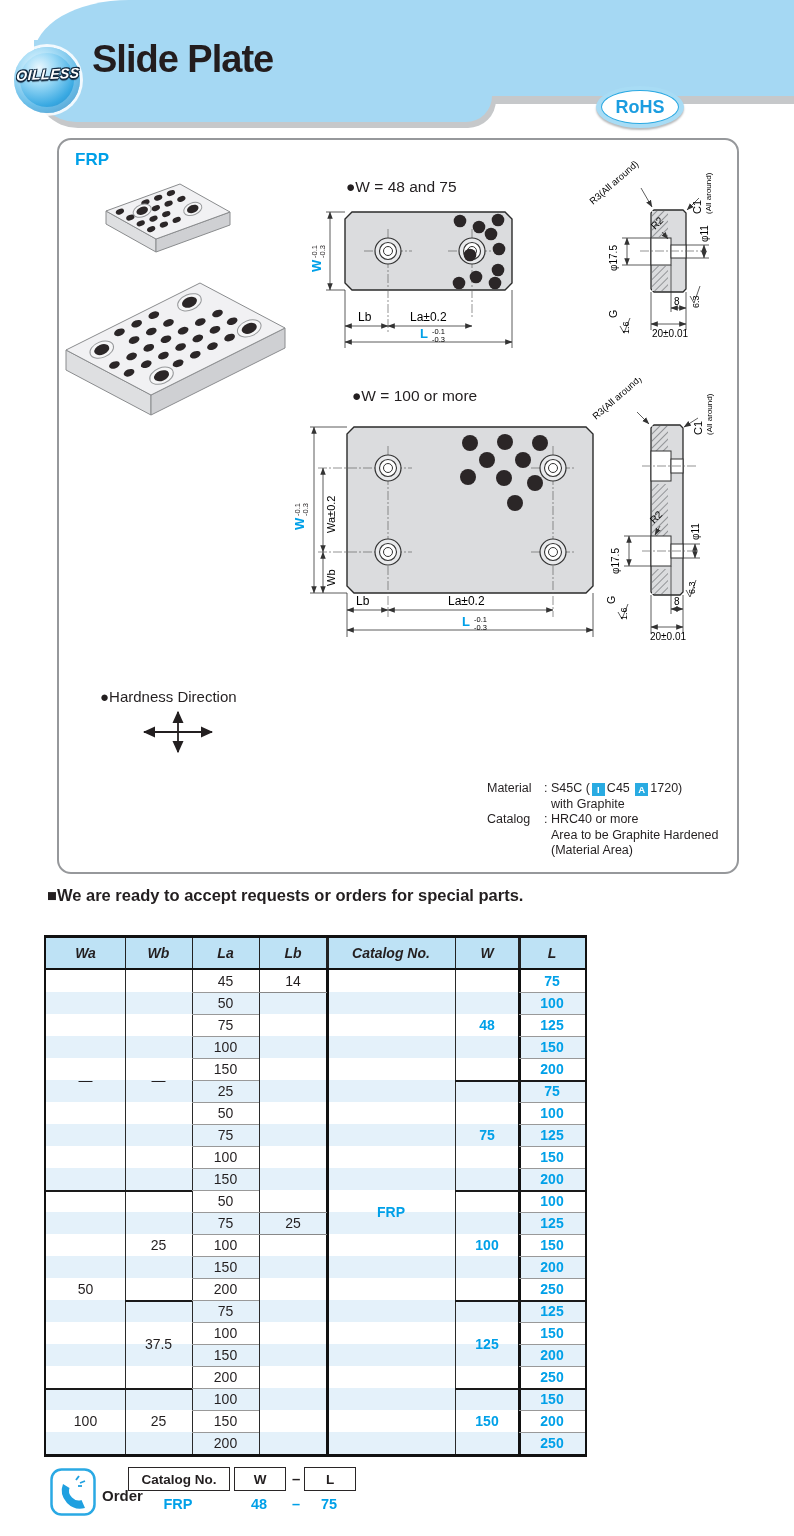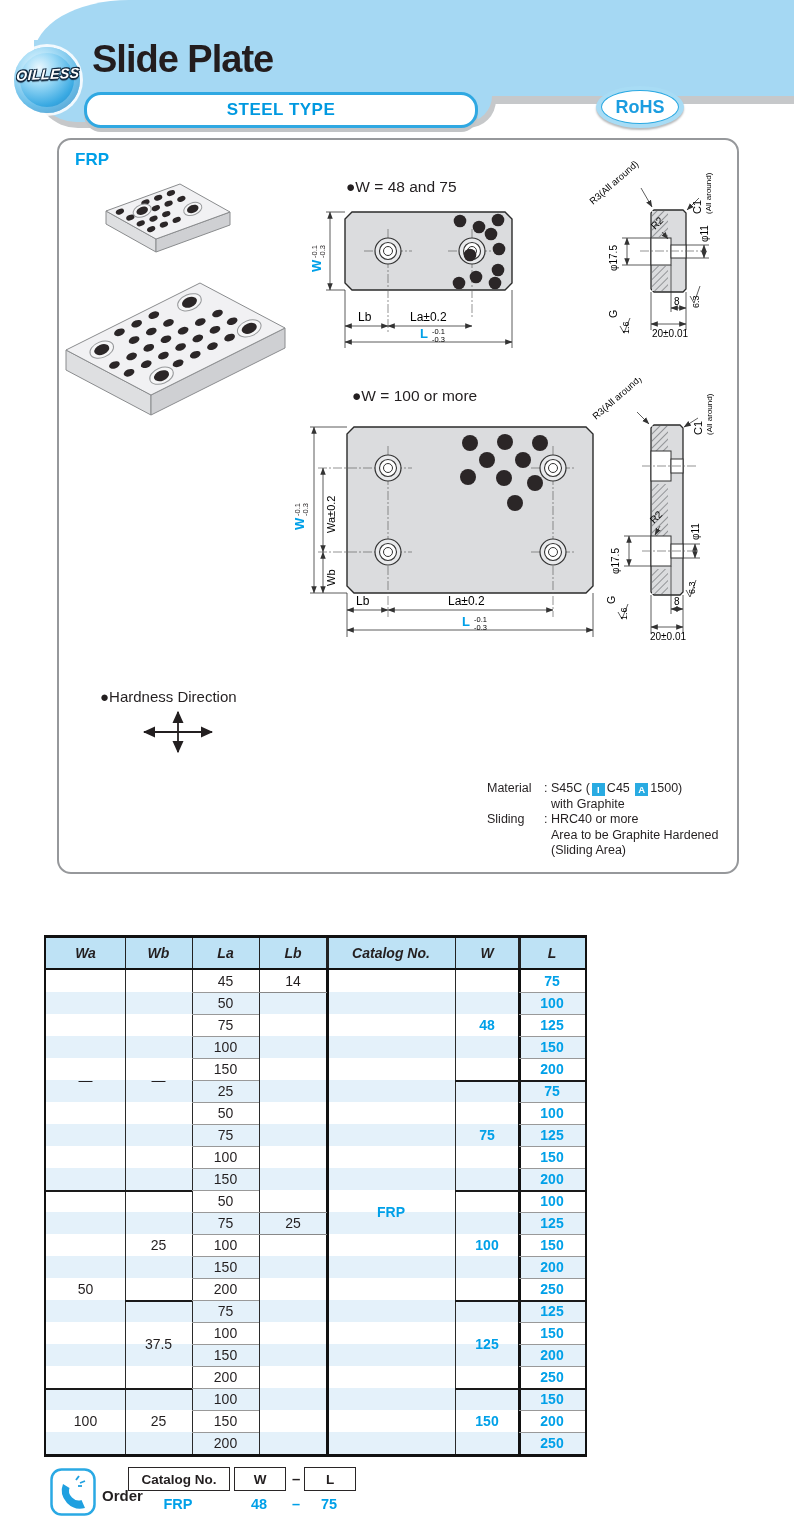--- a/index.html
+++ b/index.html
@@ -81,23 +81,20 @@
     </defs>
   </svg>
 
   <div class="abs band-shadow-right"></div>
   <div class="abs band-lobe-shadow"></div>
   <div class="abs band-lobe"></div>
   <div class="abs band-main"></div>
   <div class="abs logo-circle"></div>
   <div class="abs logo-text">OILLESS</div>
   <div class="abs title">Slide Plate</div>
-  <div class="abs type-pill">
-    <span>STEEL TYPE</span>
-  </div>
   <div class="abs rohs">
     <div class="rohs-inner">RoHS</div>
   </div>
 
   <div class="abs panel"></div>
   <div class="abs frp-label">FRP</div>
 
   <svg id="plates3d" class="abs" style="left:60px;top:165px" width="248" height="268" viewBox="0 0 248 268">
       <polygon points="46,46 46,59 96,87 96,74" fill="#dedfe1" stroke="#8a8c8e" stroke-width="1"></polygon>
       <polygon points="96,74 96,87 170,60 170,47" fill="#cfd0d3" stroke="#8a8c8e" stroke-width="1"></polygon>
@@ -365,31 +362,32 @@
   <svg class="abs" style="left:138px;top:706px" width="80" height="50" viewBox="0 0 80 50">
     <g stroke="#231f20" stroke-width="1.8" fill="none">
       <line x1="6" y1="26" x2="74" y2="26" marker-start="url(#aBS)" marker-end="url(#aBE)"></line>
       <line x1="40" y1="6" x2="40" y2="46" marker-start="url(#aBS)" marker-end="url(#aBE)"></line>
     </g>
   </svg>
 
   <div class="abs material">
     <div class="mat-row">
       <span class="mat-label">Material</span>
-      <span><span>: S45C (</span><span class="std-badge">I</span><span>C45</span> <span class="std-badge">A</span><span>1500)</span></span>
+      <span><span>: S45C (</span><span class="std-badge">I</span><span>C45</span> <span class="std-badge">A</span><span>1720)</span></span>
     </div>
     <div class="mat-indent">with Graphite</div>
     <div class="mat-row">
-      <span class="mat-label">Sliding</span>
+      <span class="mat-label">Catalog</span>
       <span>: HRC40 or more</span>
     </div>
     <div class="mat-indent">Area to be Graphite Hardened</div>
-    <div class="mat-indent">(Sliding Area)</div>
+    <div class="mat-indent">(Material Area)</div>
   </div>
 
+  <div class="abs note">■We are ready to accept requests or orders for special parts.</div>
 
   <div class="abs tbl" id="spec-table">
     <div class="tbl-head" id="tbl-head" style="background: rgb(190, 226, 245); border-bottom: 2.5px solid rgb(17, 17, 17);">
         <div class="tcell " style="left: 0px; width: 79px; top: 6px; font-weight: bold;">Wa</div>
         <div class="tcell " style="left: 79px; width: 67px; top: 6px; font-weight: bold;">Wb</div>
         <div class="tcell " style="left: 146px; width: 67px; top: 6px; font-weight: bold;">La</div>
         <div class="tcell " style="left: 213px; width: 68px; top: 6px; font-weight: bold;">Lb</div>
         <div class="tcell " style="left: 281px; width: 128px; top: 6px; font-weight: bold;">Catalog No.</div>
         <div class="tcell " style="left: 409px; width: 64px; top: 6px; font-weight: bold;">W</div>
         <div class="tcell " style="left: 473px; width: 66px; top: 6px; font-weight: bold;">L</div>

